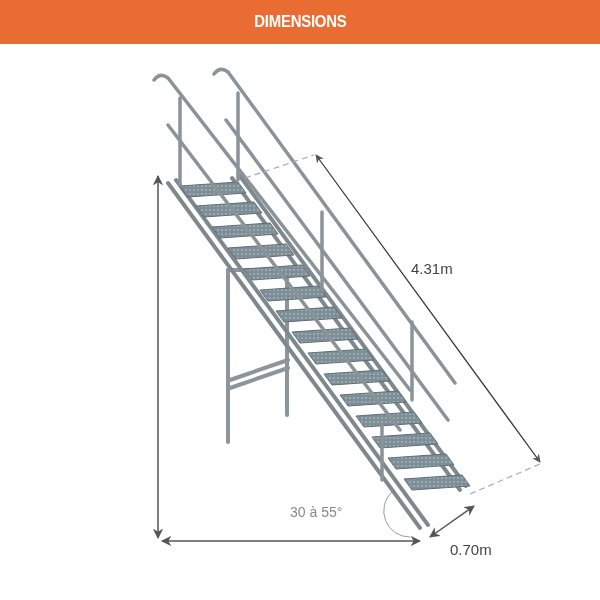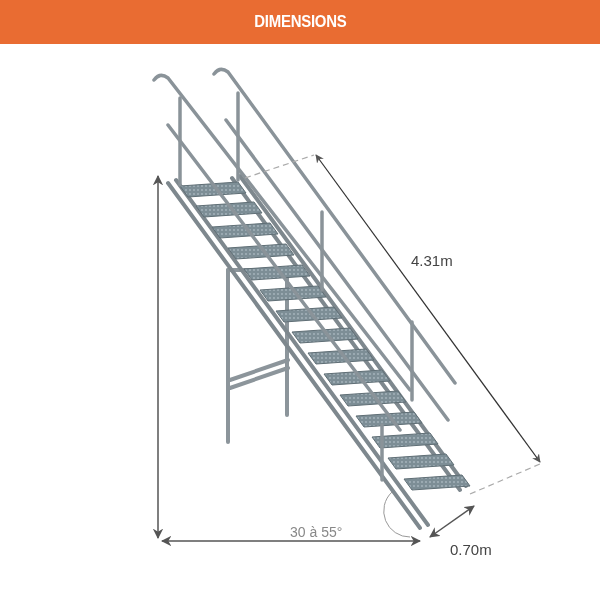--- a/index.html
+++ b/index.html
@@ -81,16 +81,16 @@
 
     <line x1="316" y1="155" x2="540" y2="462" stroke="#333" stroke-width="1.2" marker-start="url(#arr)" marker-end="url(#arr)"></line>
     <line x1="245" y1="178" x2="314" y2="155" stroke="#aaa" stroke-width="1.2" stroke-dasharray="6,4"></line>
     <line x1="470" y1="494" x2="540" y2="464" stroke="#aaa" stroke-width="1.2" stroke-dasharray="6,4"></line>
 
     <line x1="430" y1="537" x2="474" y2="506" stroke="#555" stroke-width="1.5" marker-start="url(#arr)" marker-end="url(#arr)"></line>
 
     <path d="M392,492 A26,26 0 0,0 410,537" stroke="#999" stroke-width="1" fill="none"></path>
   </svg>
 
-  <span class="label" style="left:411px; top:216px;">4.31m</span>
+  <span class="label" style="left:411px; top:224px;">4.31m</span>
   <span class="label" style="left:450px; top:491px;margin-top:14px;">0.70m</span>
-  <span class="label angle" style="left:290px; top:488px;">30 à 55°</span>
+  <span class="label angle" style="left:290px; top:468px;">30 à 55°</span>
 </div>
 
 </body></html>

